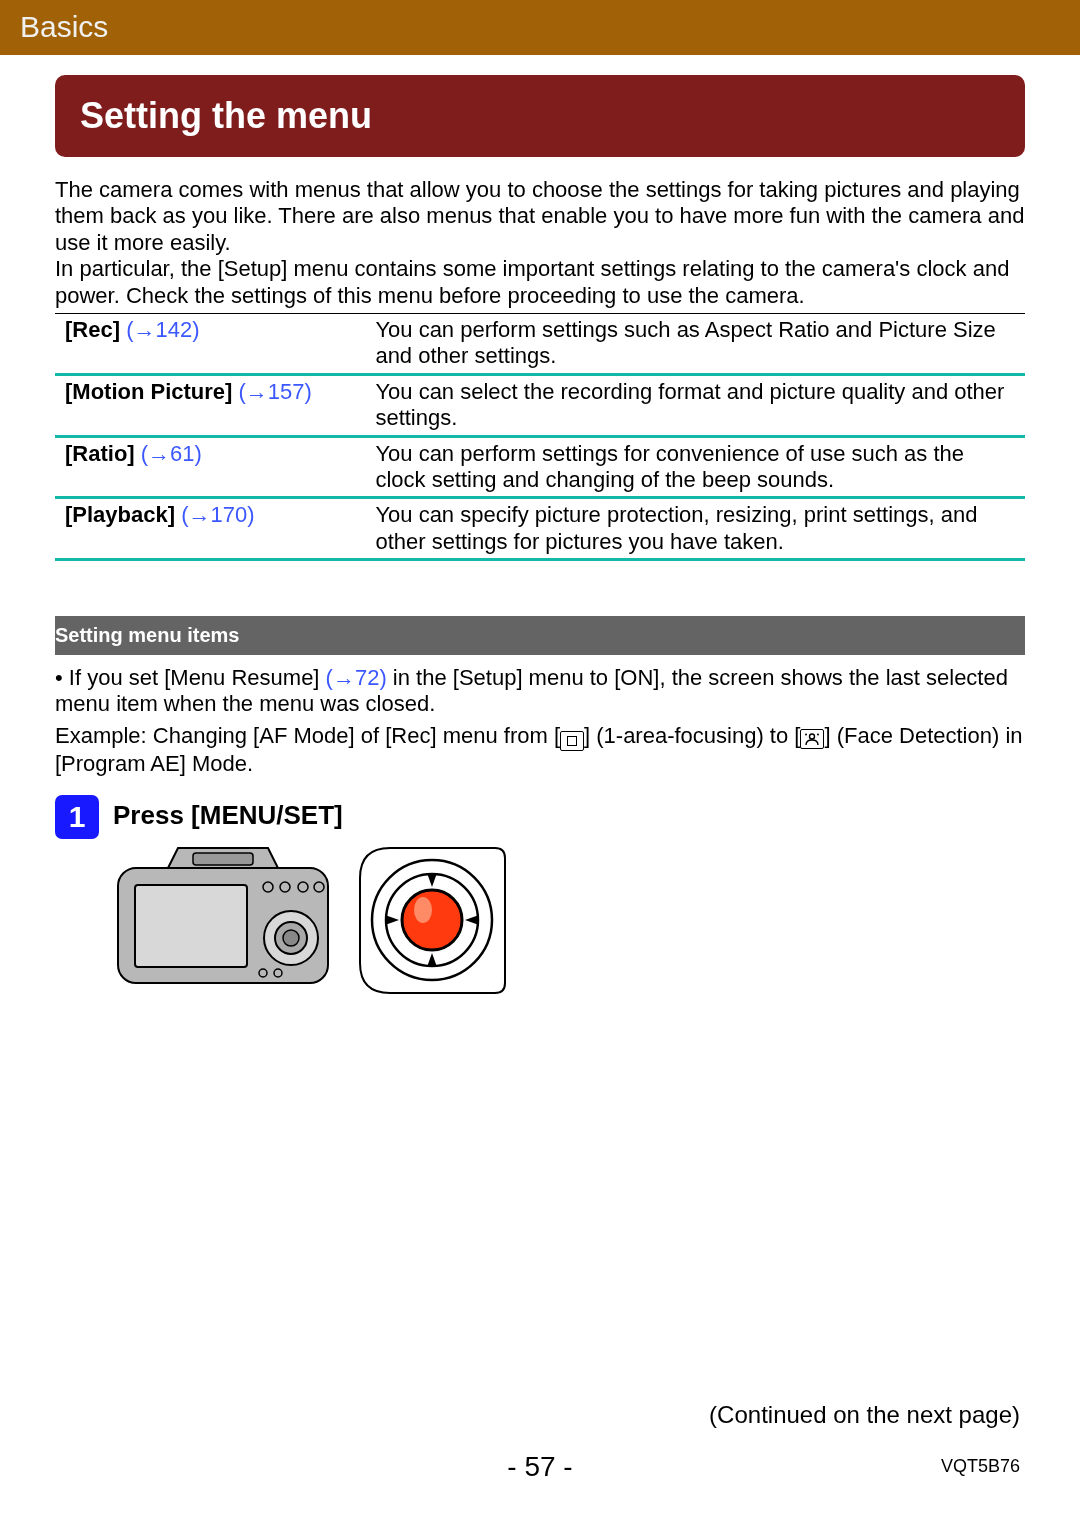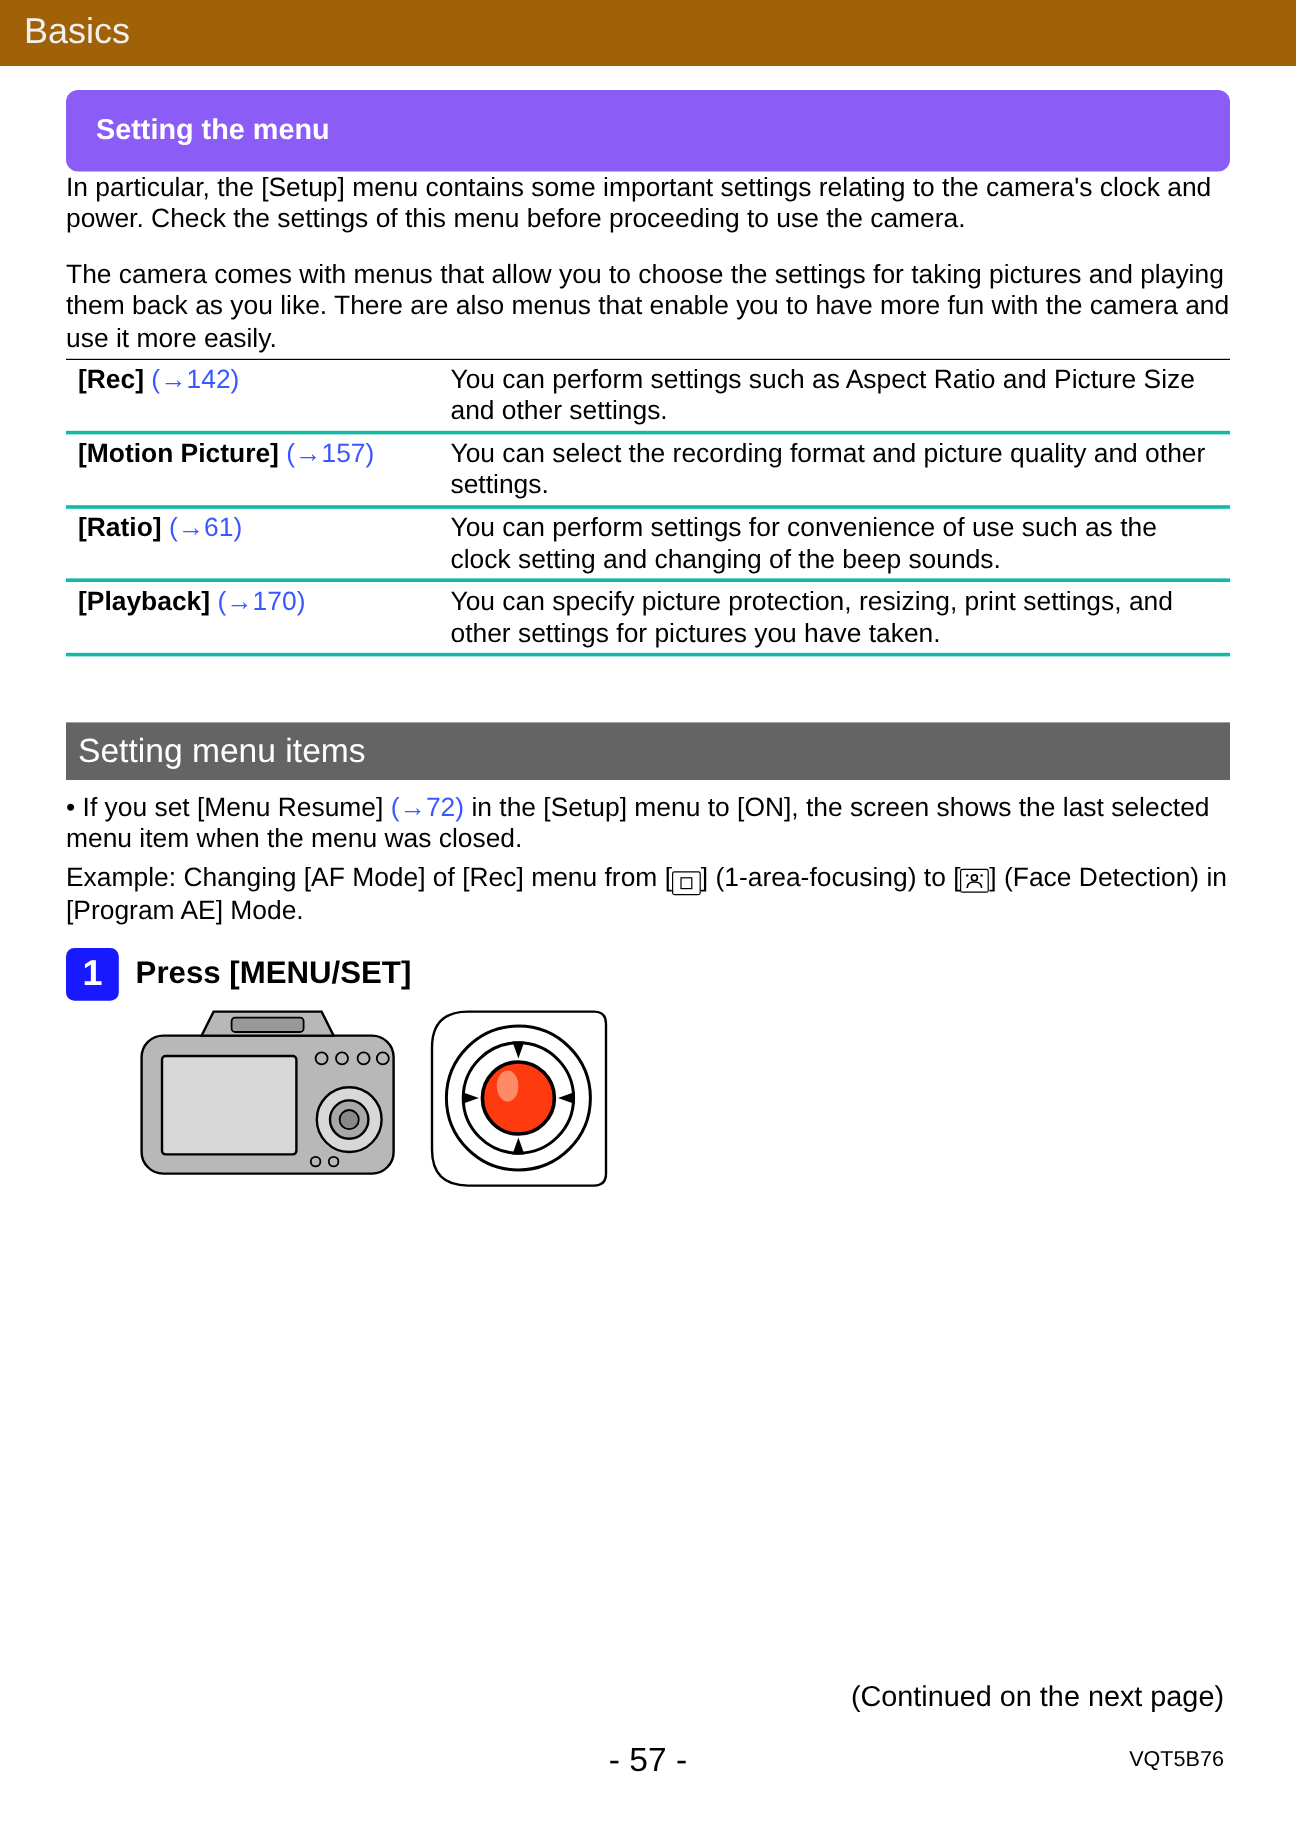--- a/index.html
+++ b/index.html
@@ -12,23 +12,23 @@
     position: relative;
   }
   .header {
     background: #a16207;
     color: #f0f0f0;
     font-size: 30px;
     padding: 10px 20px 11px;
   }
   .content { padding: 0 55px; }
   .title {
-    background: #8b5cf6;
+    background: #7f1d1d;
     color: #fff;
-    font-size: 24px;
+    font-size: 36px;
     font-weight: bold;
     padding: 20px 25px;
     margin-top: 20px;
     border-radius: 10px;
   }
   .para { font-size: 22px; line-height: 1.2; margin-top: 20px; }
   .subhead { font-size: 24px; font-weight: bold; margin-top: 20px; }
   .black-square {
     display: inline-block; width: 17px; height: 17px; background: #000;
     vertical-align: baseline; margin-right: 6px; position: relative; top: -1px;
@@ -36,22 +36,22 @@
   table { width: 100%; border-collapse: collapse; margin-top: 4px; }
   td {
     font-size: 22px; line-height: 1.2; padding: 3px 8px 3px 10px;
     border-top: 1px solid #000; border-bottom: 3px solid #14b8a6;
     vertical-align: top;
   }
   td.col1 { width: 32%; }
   .link { color: #3b58ff; }
   .b { font-weight: bold; }
   .subheader2 {
-    background: #646464; color: #fff; font-weight: normal;
-    font-size: 28px; padding: 8px 10px; margin-top: 55px;
+    background: #646464; color: #fff; font-weight: bold;
+    font-size: 20px; padding: 8px 0; margin-top: 55px;
   }
   .bullet { font-size: 22px; line-height: 1.2; margin-top: 10px; }
   .example { font-size: 22px; line-height: 1.2; margin-top: 5px; }
   .step { display: flex; align-items: flex-start; margin-top: 18px; gap: 14px; }
   .step-badge {
     width: 44px; height: 44px; border-radius: 7px; background: #1919ff;
     color: #fff; font-weight: bold; font-size: 30px; display: flex;
     align-items: center; justify-content: center; flex: 0 0 auto;
   }
   .step-body { flex: 1; }
@@ -80,22 +80,22 @@
 </head>
 <body>
 
 <div class="header">
   <span>Basics</span>
 </div>
 
 <div class="content">
   <div class="title">Setting the menu</div>
 
+  <p class="para">The camera comes with menus that allow you to choose the settings for taking pictures and playing them back as you like. There are also menus that enable you to have more fun with the camera and use it more easily.</p>
   <p class="para" style="margin-top:0">In particular, the [Setup] menu contains some important settings relating to the camera's clock and power. Check the settings of this menu before proceeding to use the camera.</p>
-  <p class="para">The camera comes with menus that allow you to choose the settings for taking pictures and playing them back as you like. There are also menus that enable you to have more fun with the camera and use it more easily.</p>
 
 
   <table>
     <tbody>
         <tr>
       <td class="col1"><span class="b">[Rec] </span><span class="link">(→142)</span></td>
       <td>You can perform settings such as Aspect Ratio and Picture Size and other settings.</td>
     </tr>
     <tr>
       <td class="col1"><span class="b">[Motion Picture] </span><span class="link">(→157)</span></td>

